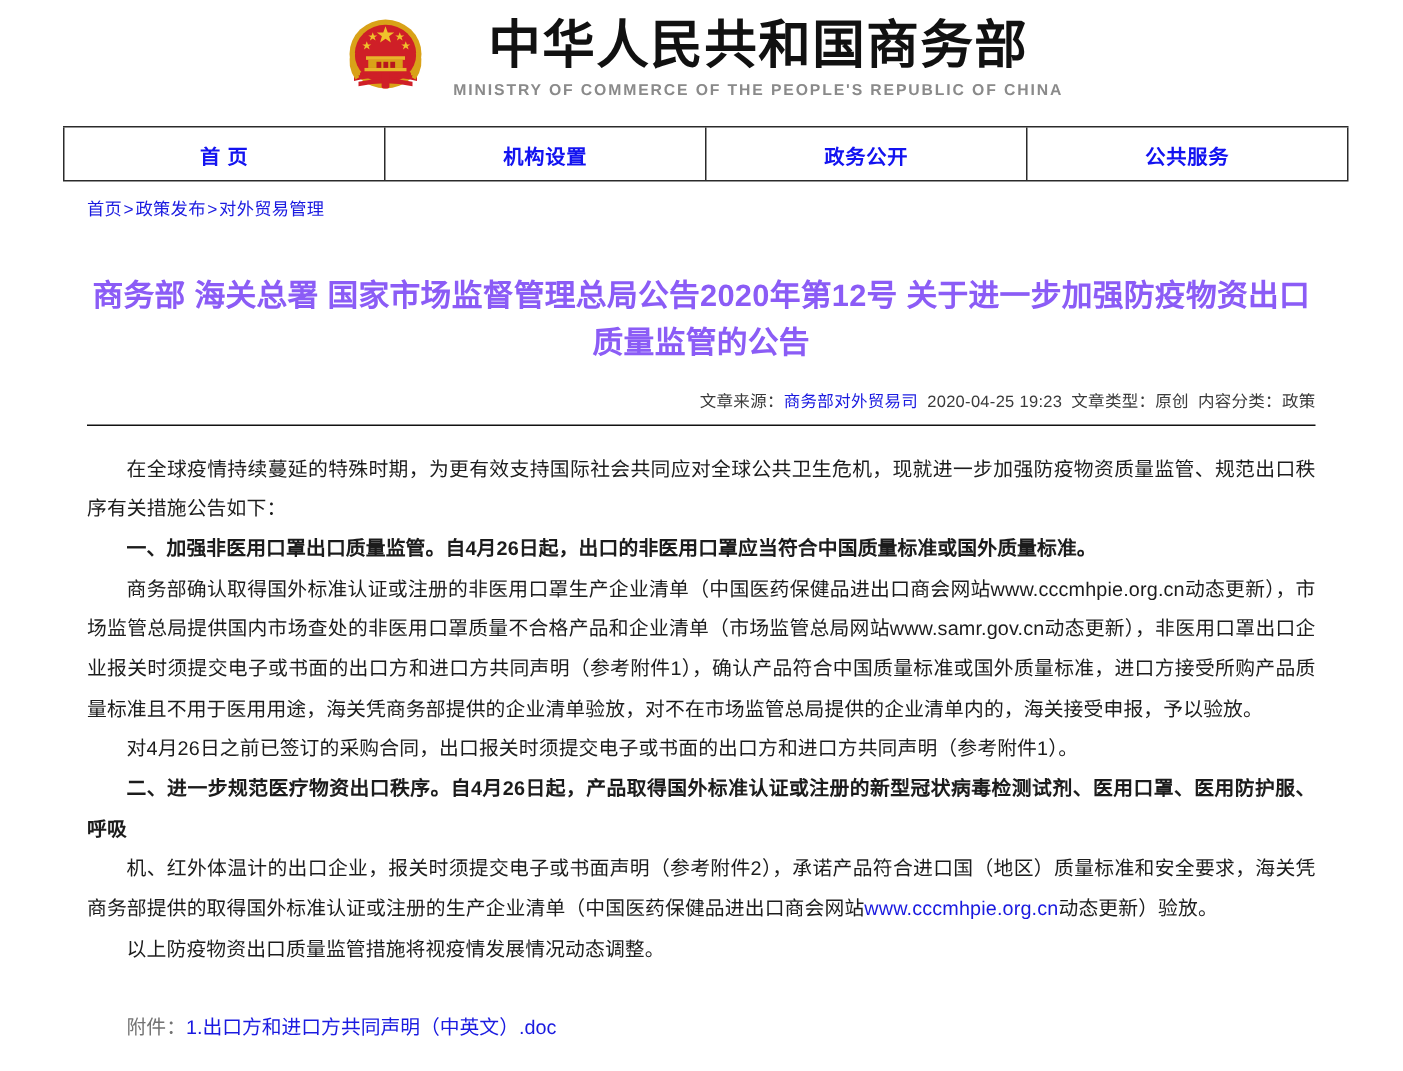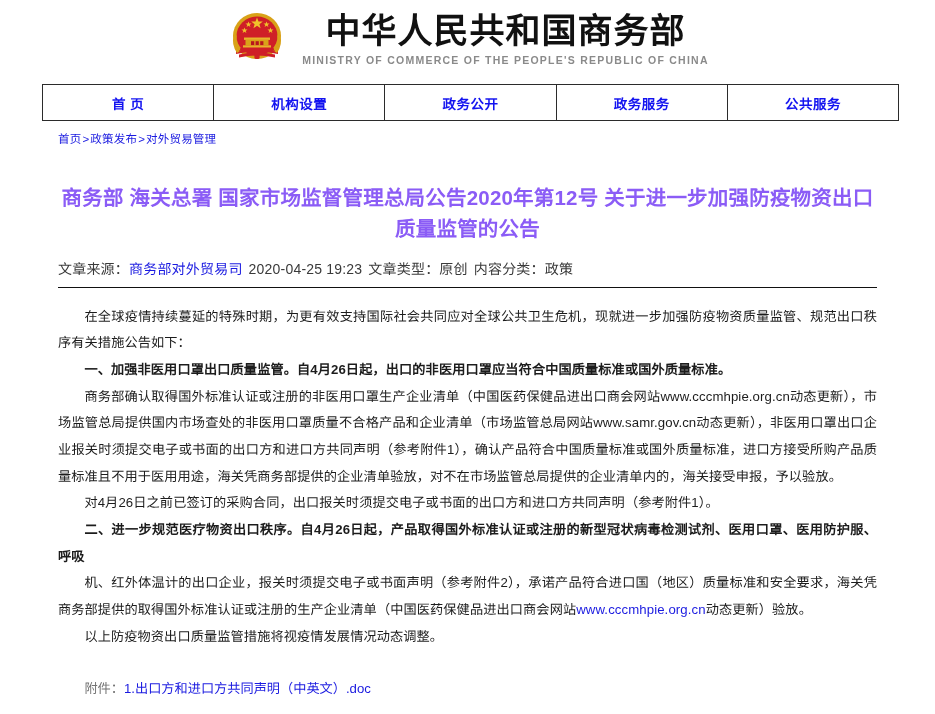--- a/index.html
+++ b/index.html
@@ -89,22 +89,22 @@
     font-weight: bold;
     color: #8b5cf6;
     text-align: center;
     line-height: 1.52;
     letter-spacing: 0.2px;
     padding: 0 2px;
   }
 
   .art-meta {
     margin-top: 1px;
-    text-align: left;
-    font-size: 14px;
+    text-align: right;
+    font-size: 11px;
     color: #3a3a3a;
     letter-spacing: 0.2px;
   }
   .art-meta .src-link { color: #1a1ae0; text-decoration: none; cursor: pointer; }
   .art-meta .gap { display: inline-block; width: 6px; }
 
   .divider {
     margin-top: 9px;
     border: none;
     border-top: 1.6px solid #111111;
@@ -180,21 +180,20 @@
     <div class="wordmark">
       <div class="cn">中华人民共和国商务部</div>
       <div class="en">MINISTRY OF COMMERCE OF THE PEOPLE'S REPUBLIC OF CHINA</div>
     </div>
   </div>
 
   <nav class="nav" id="nav-root">
       <div class="nav-item">首 页</div>
       <div class="nav-item">机构设置</div>
       <div class="nav-item">政务公开</div>
-      <div class="nav-item">政务服务</div>
       <div class="nav-item">公共服务</div>
     </nav>
 
   <div class="breadcrumb" id="breadcrumb-root"><a>首页</a><span class="sep">&gt;</span><a>政策发布</a><span class="sep">&gt;</span><a>对外贸易管理</a></div>
 
   <article class="article">
 
     <h1 class="art-title">商务部 海关总署 国家市场监督管理总局公告2020年第12号 关于进一步加强防疫物资出口质量监管的公告</h1>
 
     <div class="art-meta">

